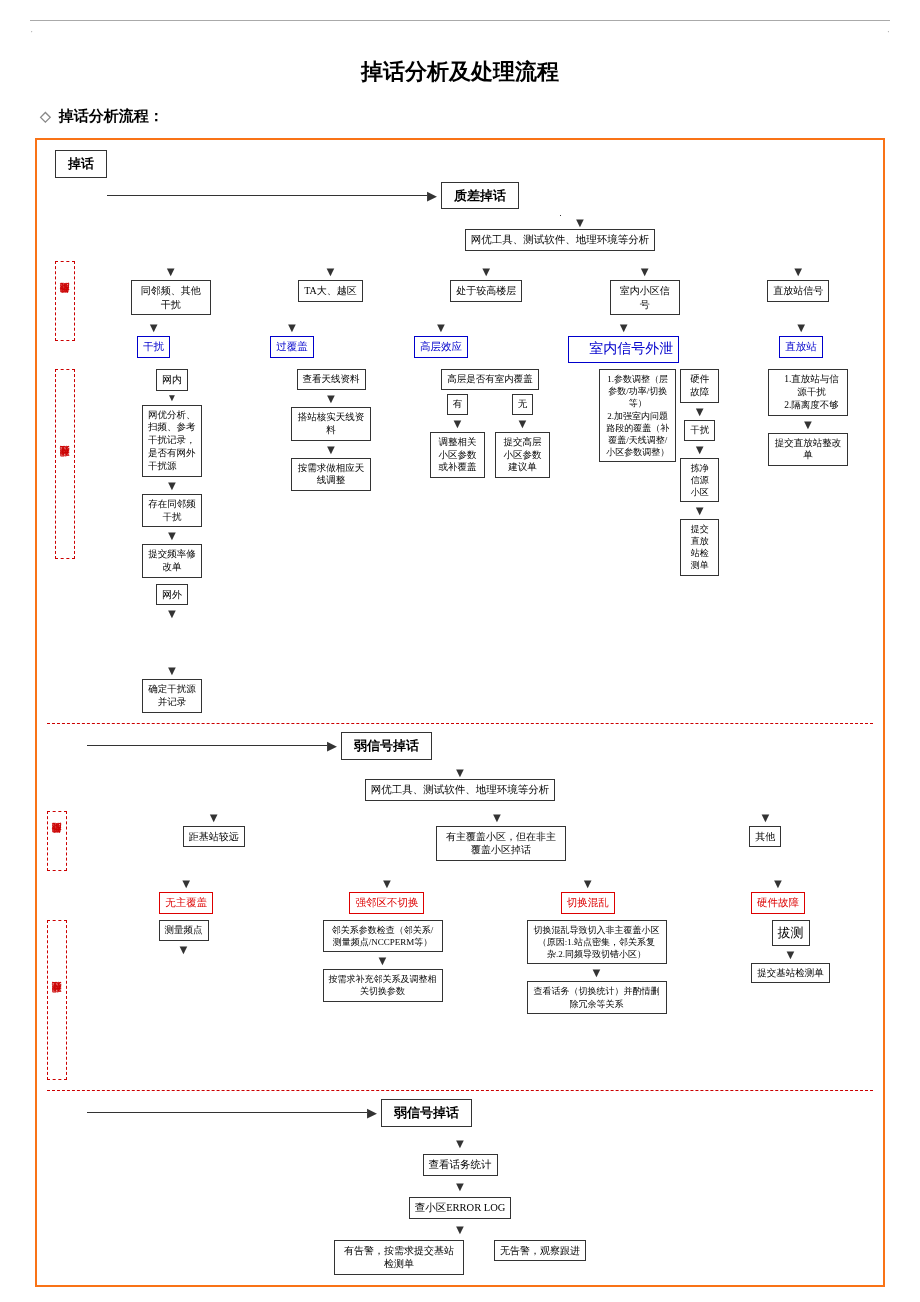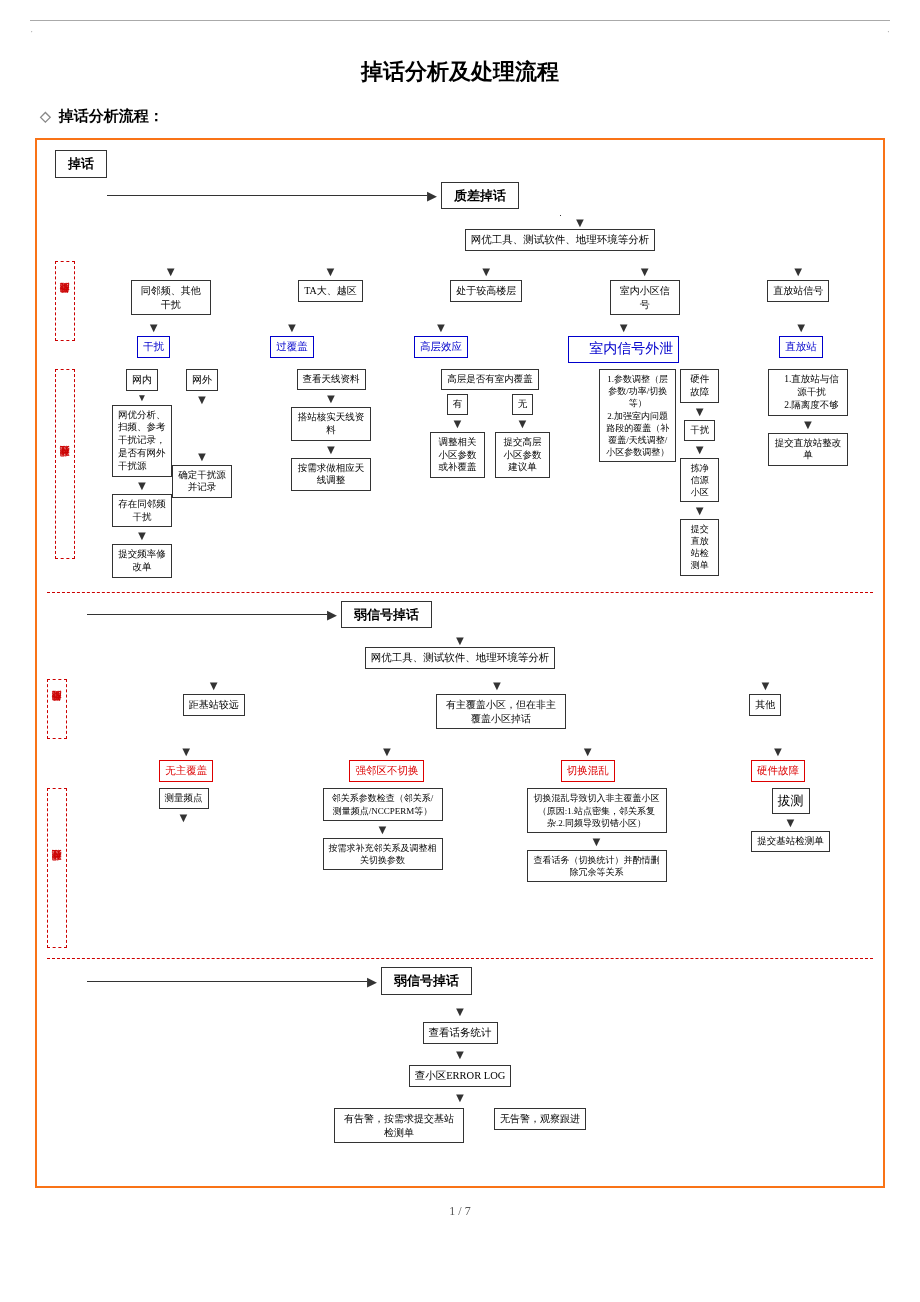--- a/index.html
+++ b/index.html
@@ -200,21 +200,21 @@
 
     <div style="display:flex; flex-direction:row; margin-top:6px; width:100%; min-height:200px;">
 
       <div style="display:flex; flex-direction:column; align-items:center; width:36px; margin-right:4px;">
         <div class="section-label" style="height:190px; font-size:10px;">相关处理过程</div>
       </div>
 
       <div style="flex:1; display:flex; flex-direction:row; justify-content:space-around; align-items:flex-start; gap:4px;">
 
         <div class="sub-flow" style="width:130px; font-size:10px;">
-          <div style="display:flex; gap:0; justify-content:flex-start;">
+          <div style="display:flex; flex-direction:column; gap:6px; justify-content:flex-start;">
             <div class="sub-flow">
               <div class="bx" style="font-size:10px;">网内</div>
               <div class="arr" style="font-size:10px;">▼</div>
               <div class="bx" style="font-size:9.5px; white-space:normal; max-width:60px; text-align:left;">网优分析、扫频、参考干扰记录，是否有网外干扰源</div>
               <div class="arr">▼</div>
               <div class="bx" style="font-size:9.5px; white-space:normal; max-width:60px;">存在同邻频干扰</div>
               <div class="arr">▼</div>
               <div class="bx" style="font-size:9.5px; white-space:normal; max-width:60px;">提交频率修改单</div>
             </div>
             <div class="sub-flow">

